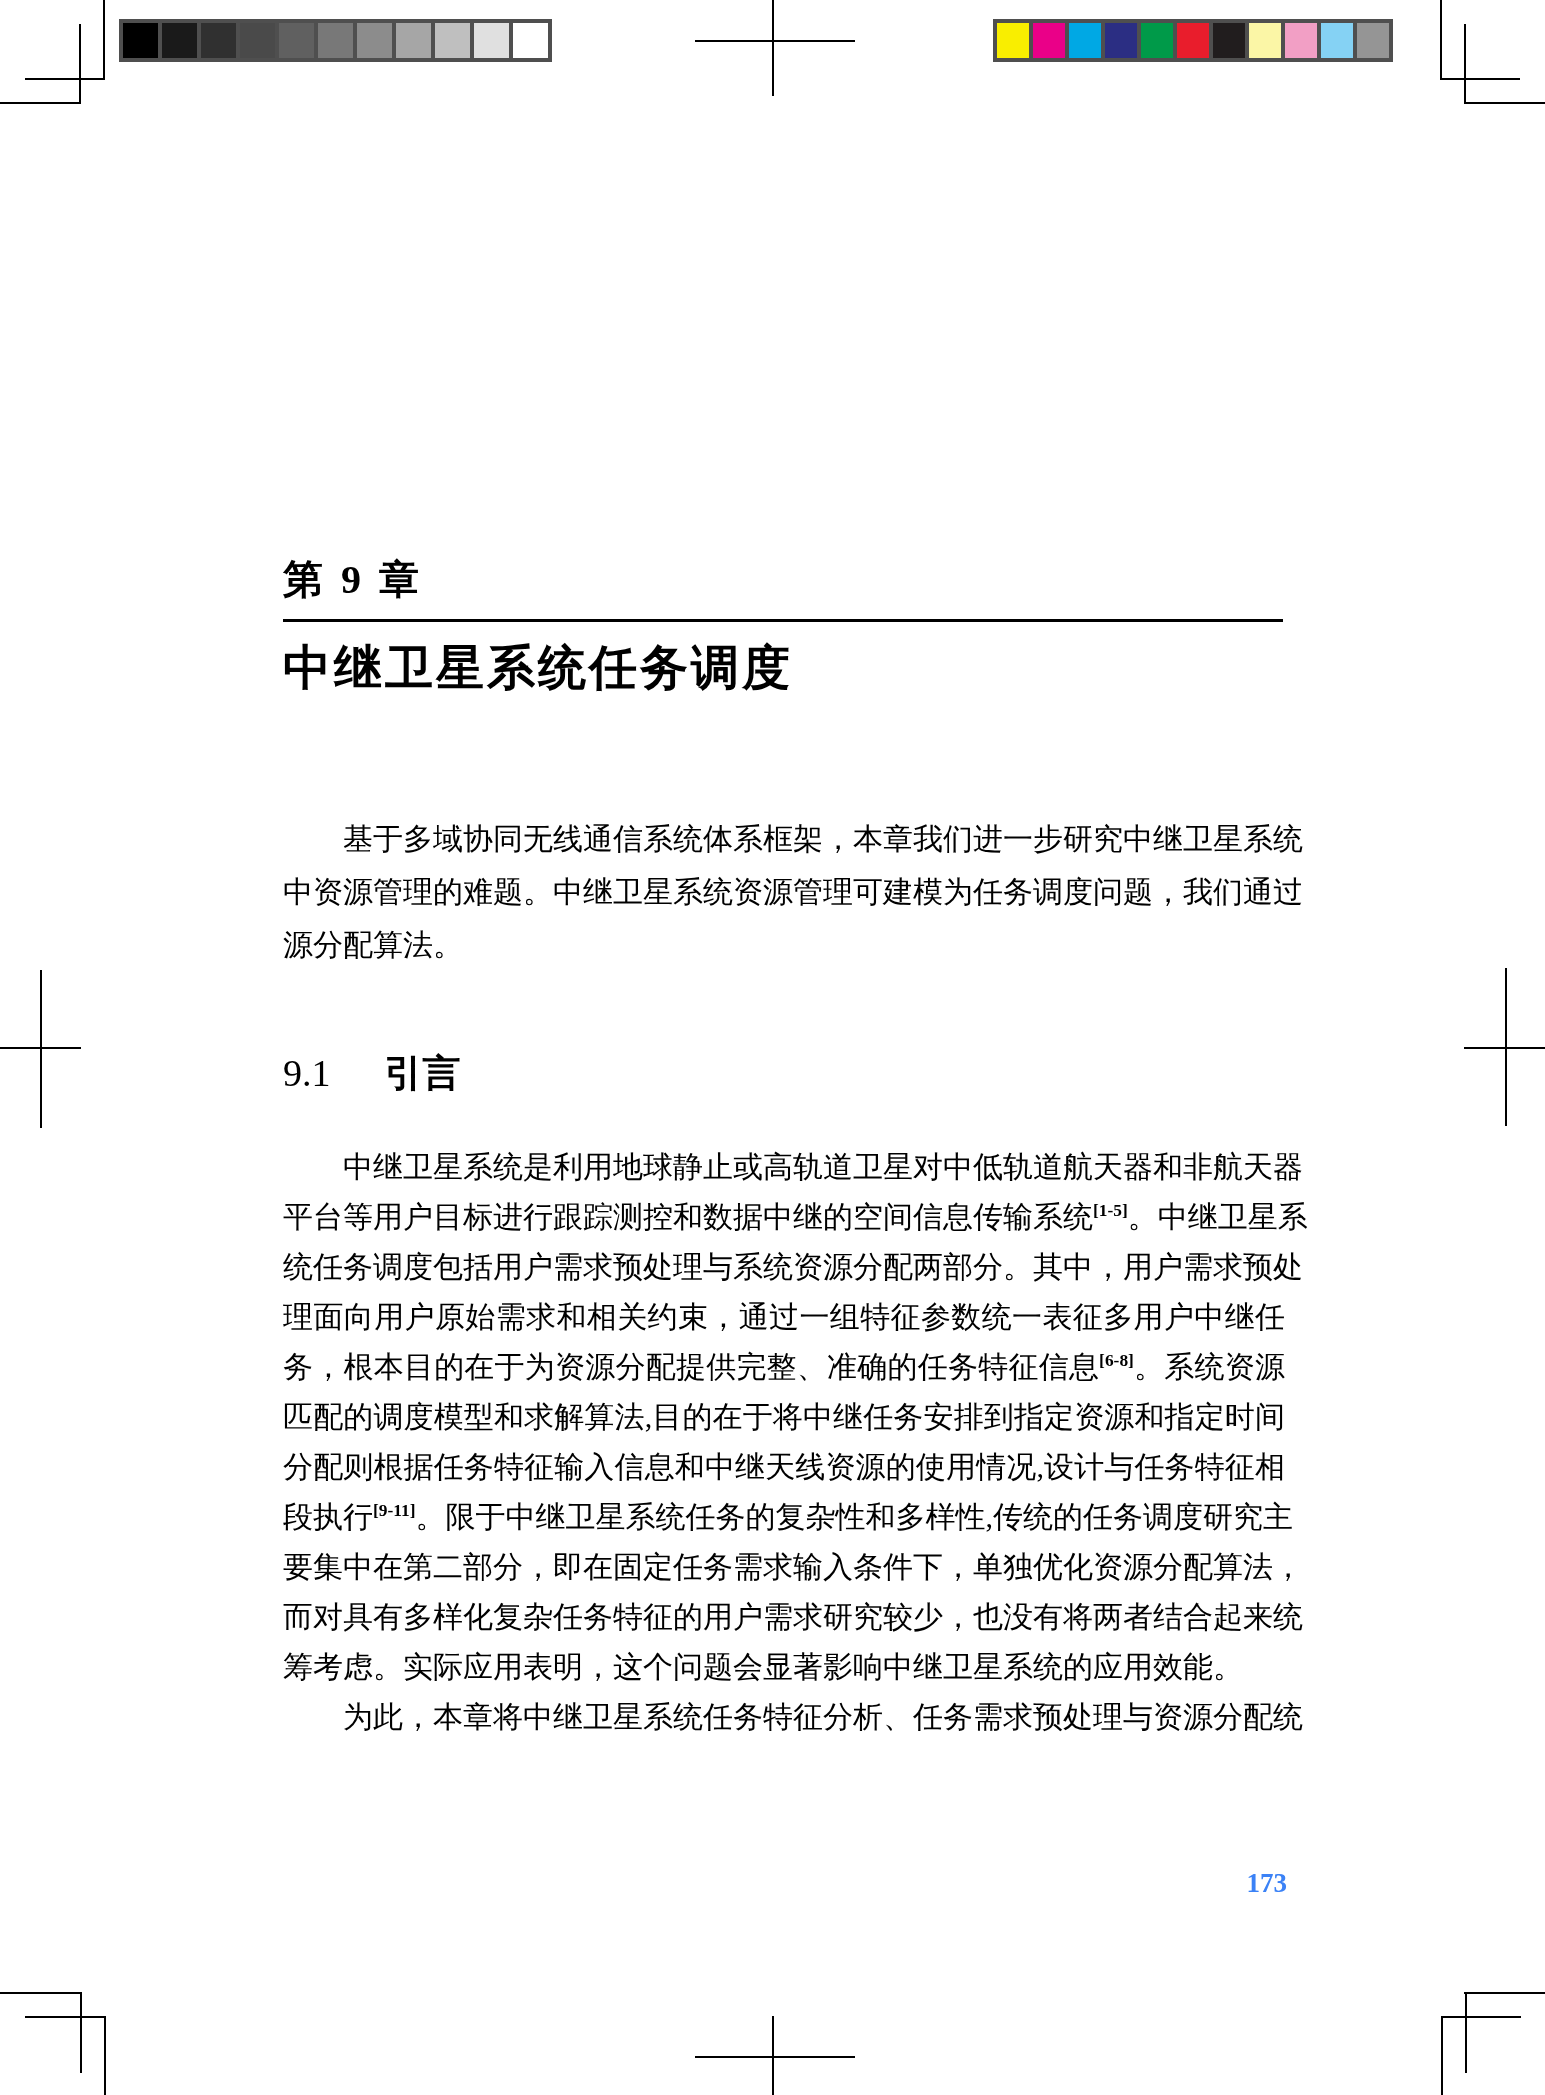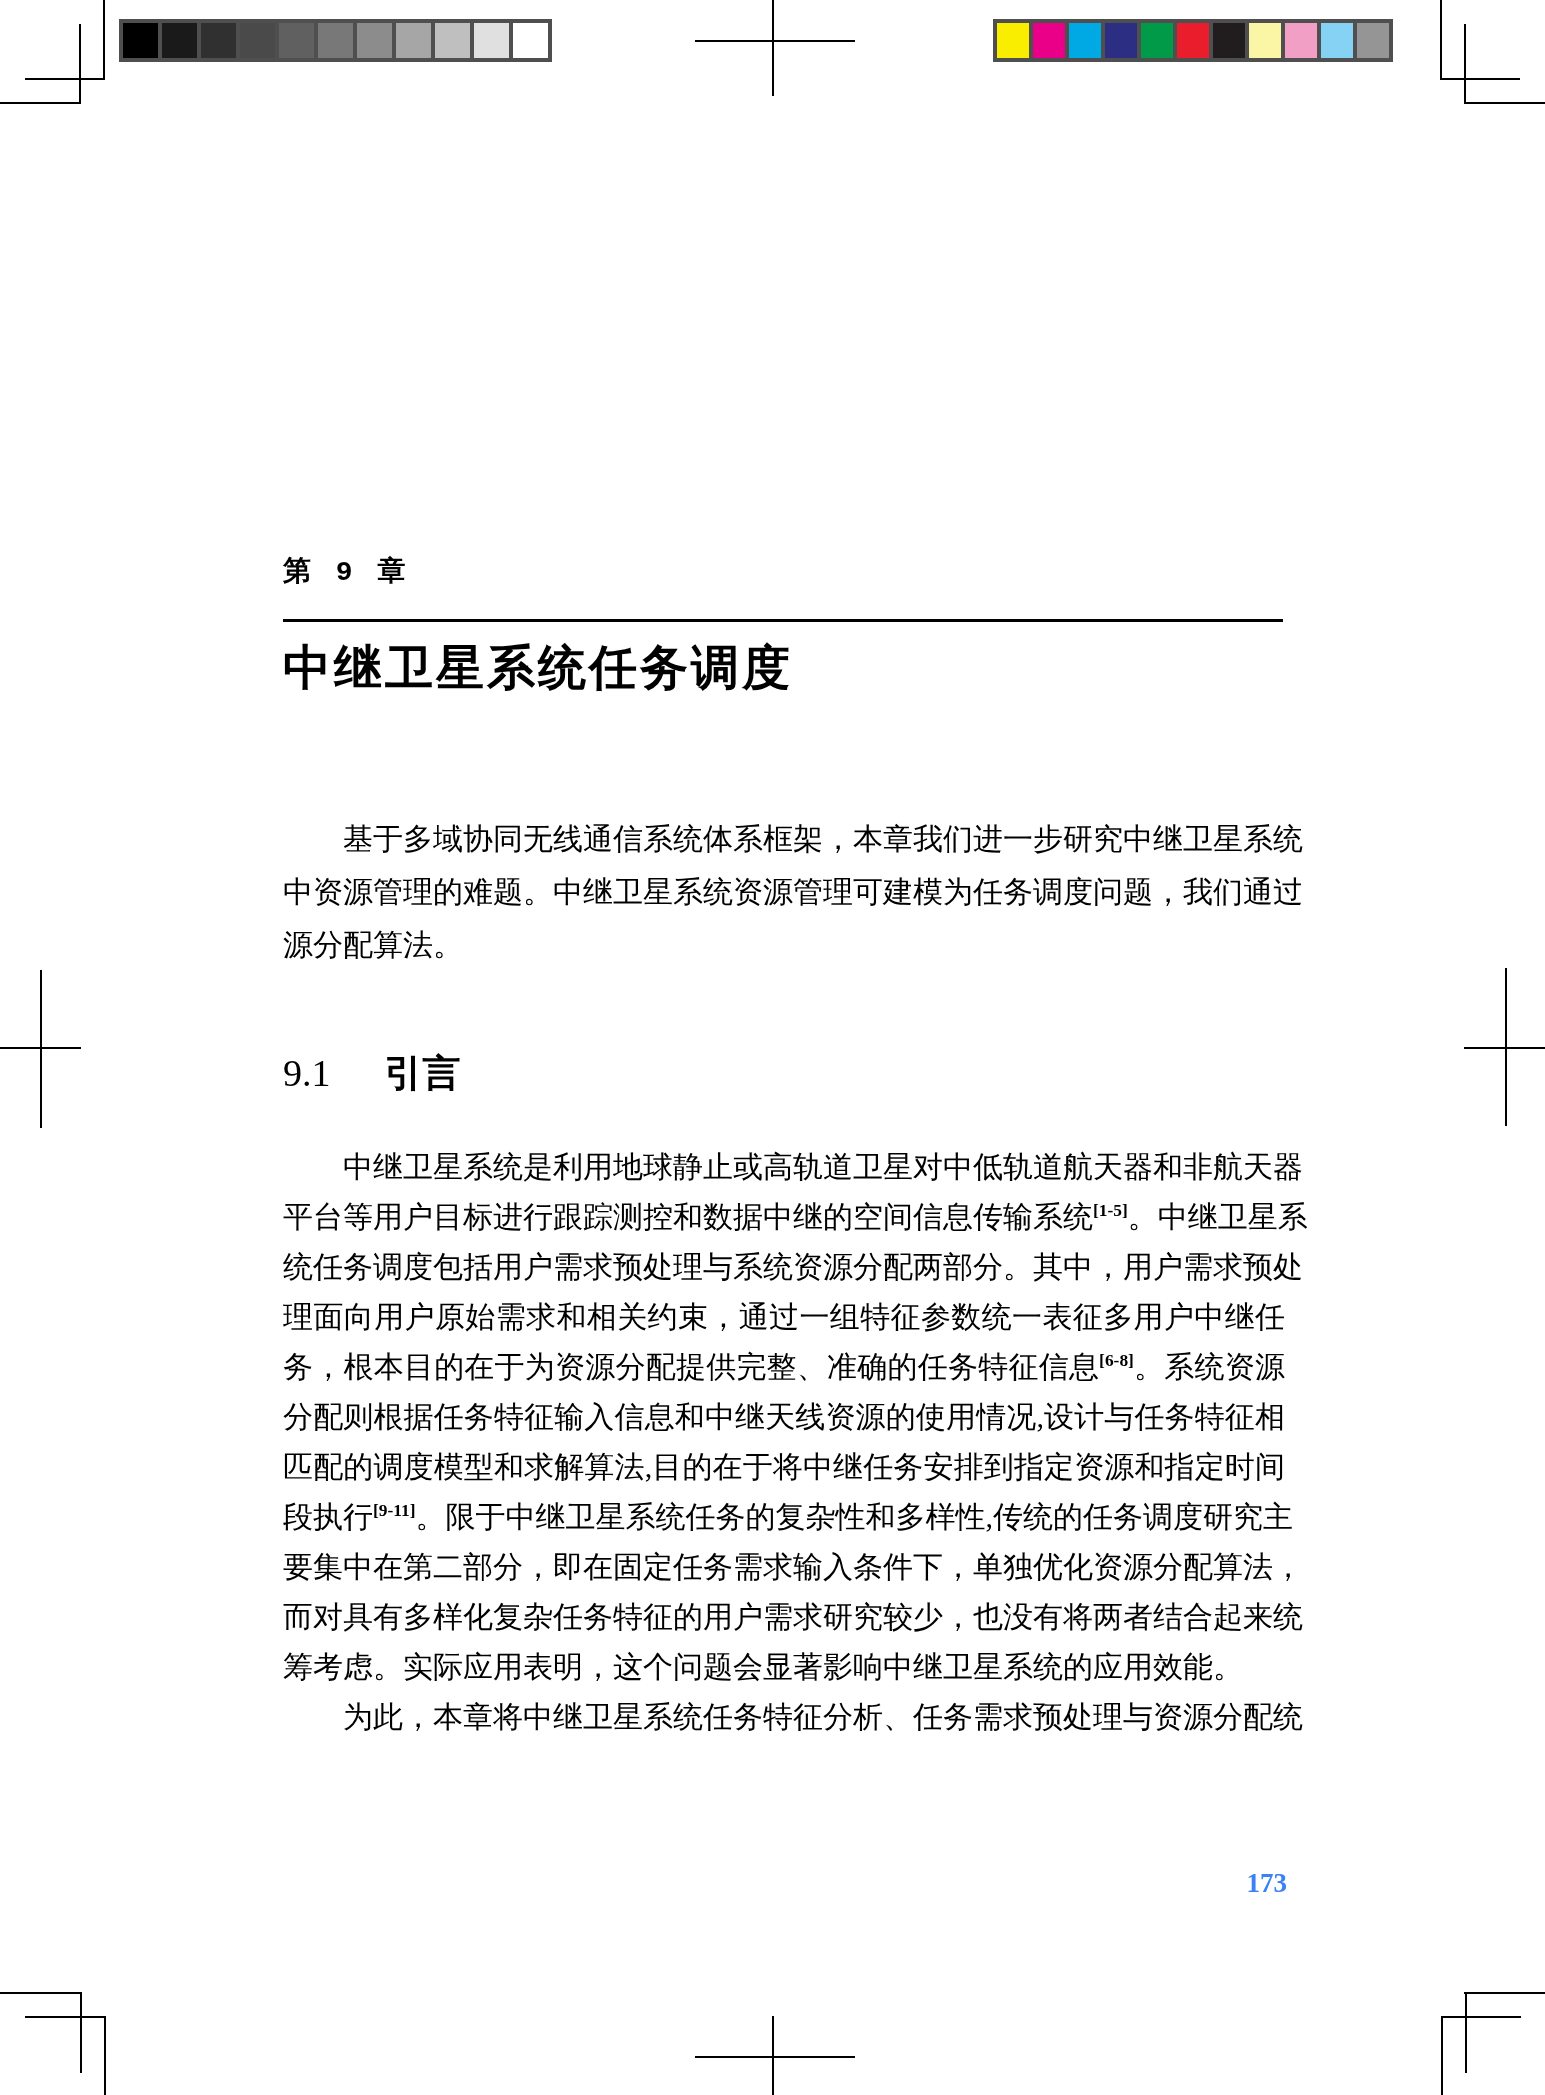--- a/index.html
+++ b/index.html
@@ -22,24 +22,24 @@
     padding: 4px;
     box-sizing: border-box;
     background: #4f4f4f;
   }
   .calibar .sw { flex: 1 1 0; }
 
   
   .chapter-number {
     position: absolute;
     left: 283px; top: 552px;
-    font-size: 28px;
+    font-size: 40px;
     font-weight: bold;
     letter-spacing: 4px;
-    font-family: Liberation Mono, monospace;
+    font-family: Liberation Serif, serif;
   }
   .chapter-rule {
     position: absolute;
     left: 283px; top: 619px;
     width: 1000px; height: 3px;
     background: #000000;
   }
   .chapter-title {
     position: absolute;
     left: 283px; top: 636px;
@@ -176,22 +176,22 @@
     <span class="section-title">引言</span>
   </div>
 
   <div class="parablock body-block">
     <div>
         <div class="tline indent"><span>中继卫星系统是利用地球静止或高轨道卫星对中低轨道航天器和非航天器</span></div>
         <div class="tline"><span>平台等用户目标进行跟踪测控和数据中继的空间信息传输系统</span><sup>[1-5]</sup><span>。中继卫星系</span></div>
         <div class="tline"><span>统任务调度包括用户需求预处理与系统资源分配两部分。其中，用户需求预处</span></div>
         <div class="tline"><span>理面向用户原始需求和相关约束，通过一组特征参数统一表征多用户中继任</span></div>
         <div class="tline"><span>务，根本目的在于为资源分配提供完整、准确的任务特征信息</span><sup>[6-8]</sup><span>。系统资源</span></div>
+        <div class="tline"><span>匹配的调度模型和求解算法,目的在于将中继任务安排到指定资源和指定时间</span></div>
         <div class="tline"><span>分配则根据任务特征输入信息和中继天线资源的使用情况,设计与任务特征相</span></div>
-        <div class="tline"><span>匹配的调度模型和求解算法,目的在于将中继任务安排到指定资源和指定时间</span></div>
         <div class="tline"><span>段执行</span><sup>[9-11]</sup><span>。限于中继卫星系统任务的复杂性和多样性,传统的任务调度研究主</span></div>
         <div class="tline"><span>要集中在第二部分，即在固定任务需求输入条件下，单独优化资源分配算法，</span></div>
         <div class="tline"><span>而对具有多样化复杂任务特征的用户需求研究较少，也没有将两者结合起来统</span></div>
         <div class="tline endline"><span>筹考虑。实际应用表明，这个问题会显著影响中继卫星系统的应用效能。</span></div>
       </div>
     <div>
         <div class="tline indent"><span>为此，本章将中继卫星系统任务特征分析、任务需求预处理与资源分配统</span></div>
       </div>
   </div>
 

